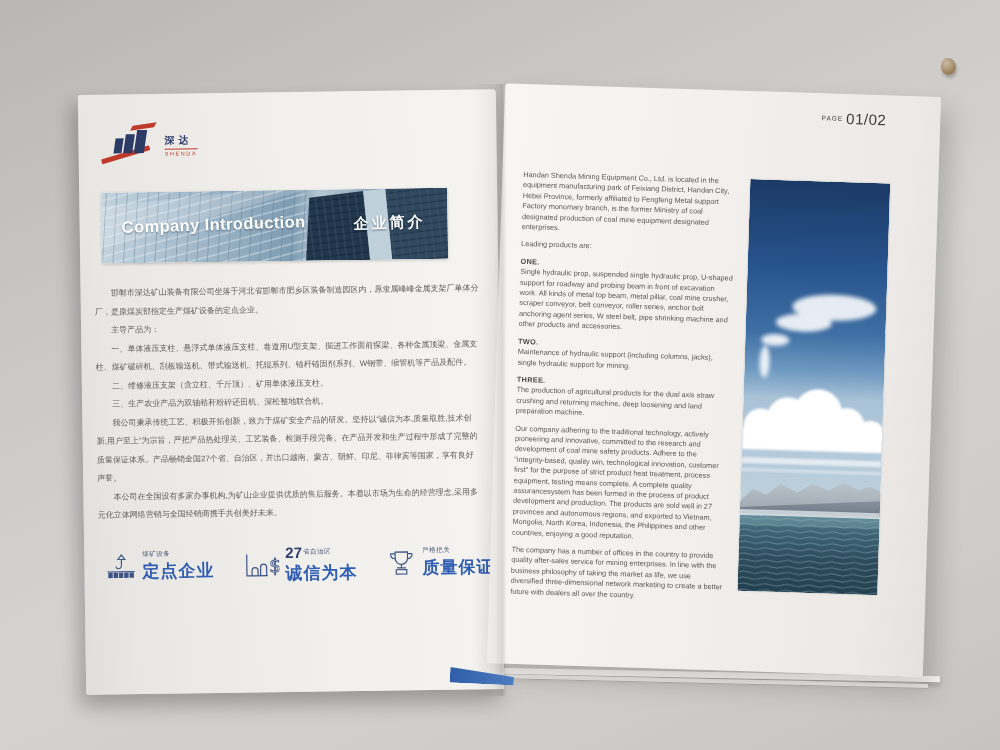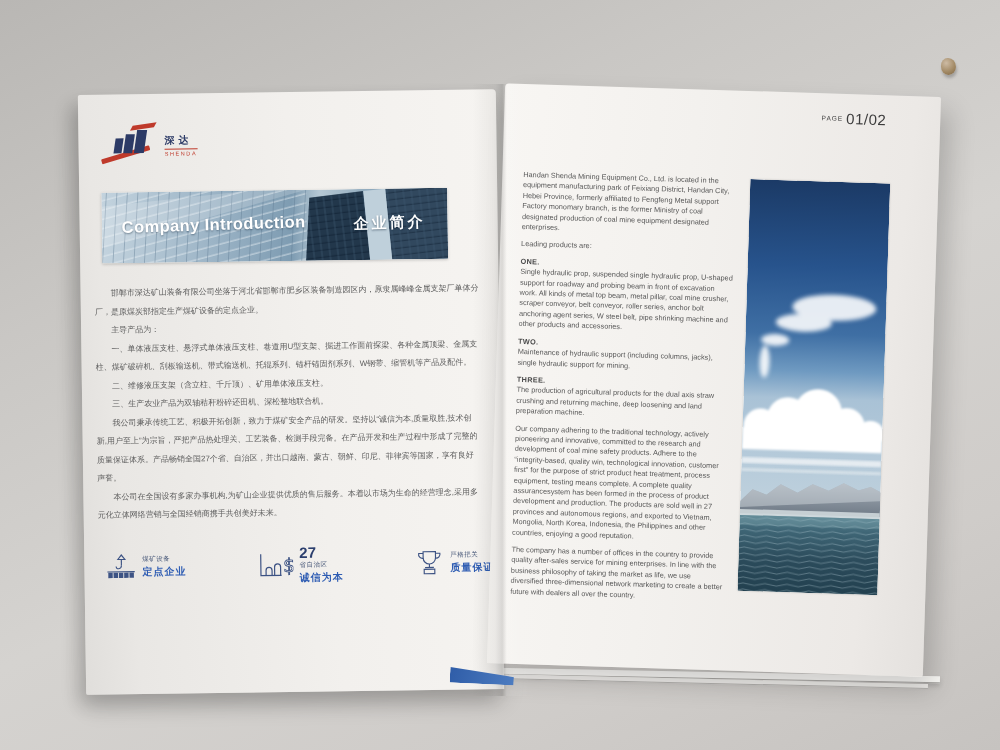--- a/index.html
+++ b/index.html
@@ -80,23 +80,23 @@
   .cn-text{position:absolute;left:14px;top:190px;width:384px;color:#5e5e5e;
            font-size:8px;line-height:18.5px;}
   .cn-text p{margin:0;}
   .cn-text p.indent{text-indent:2em;}
 
   
   .features{position:absolute;left:22px;top:452px;width:388px;display:flex;justify-content:space-between;}
   .feature{display:flex;align-items:center;gap:6px;}
   .feature svg{flex:0 0 auto;}
   .f-small{font-size:6.5px;color:#4a5color:#4a5a7a;color:#4a5a7a;letter-spacing:.5px;}
-  .f-big{font-size:10px;font-weight:bold;color:#2f5db3;letter-spacing:1px;margin-top:1px;}
+  .f-big{font-size:17px;font-weight:bold;color:#2f5db3;letter-spacing:1px;margin-top:1px;}
   .f-num{font-size:15px;font-weight:bold;color:#2c3f6e;margin-right:1px;}
-  .f-numrow{display:flex;align-items:flex-start;flex-direction:column;}
+  .f-numrow{display:flex;align-items:center;}
 
   
   .page-ind{position:absolute;right:54px;top:16px;color:#3c3c3c;}
   .page-ind .w{font-size:6.5px;letter-spacing:1px;margin-right:3px;vertical-align:3px;}
   .page-ind .n{font-size:15px;letter-spacing:.5px;}
   .en-text{position:absolute;left:21px;top:86px;width:214px;color:#585858;
            font-size:7.3px;line-height:10.4px;text-align:left;}
   .en-text p{margin:0 0 7px 0;}
   .en-text .hd{margin:0;font-weight:bold;color:#4a4a4a;letter-spacing:.3px;}
   .en-text .tight{margin-bottom:7px;}

